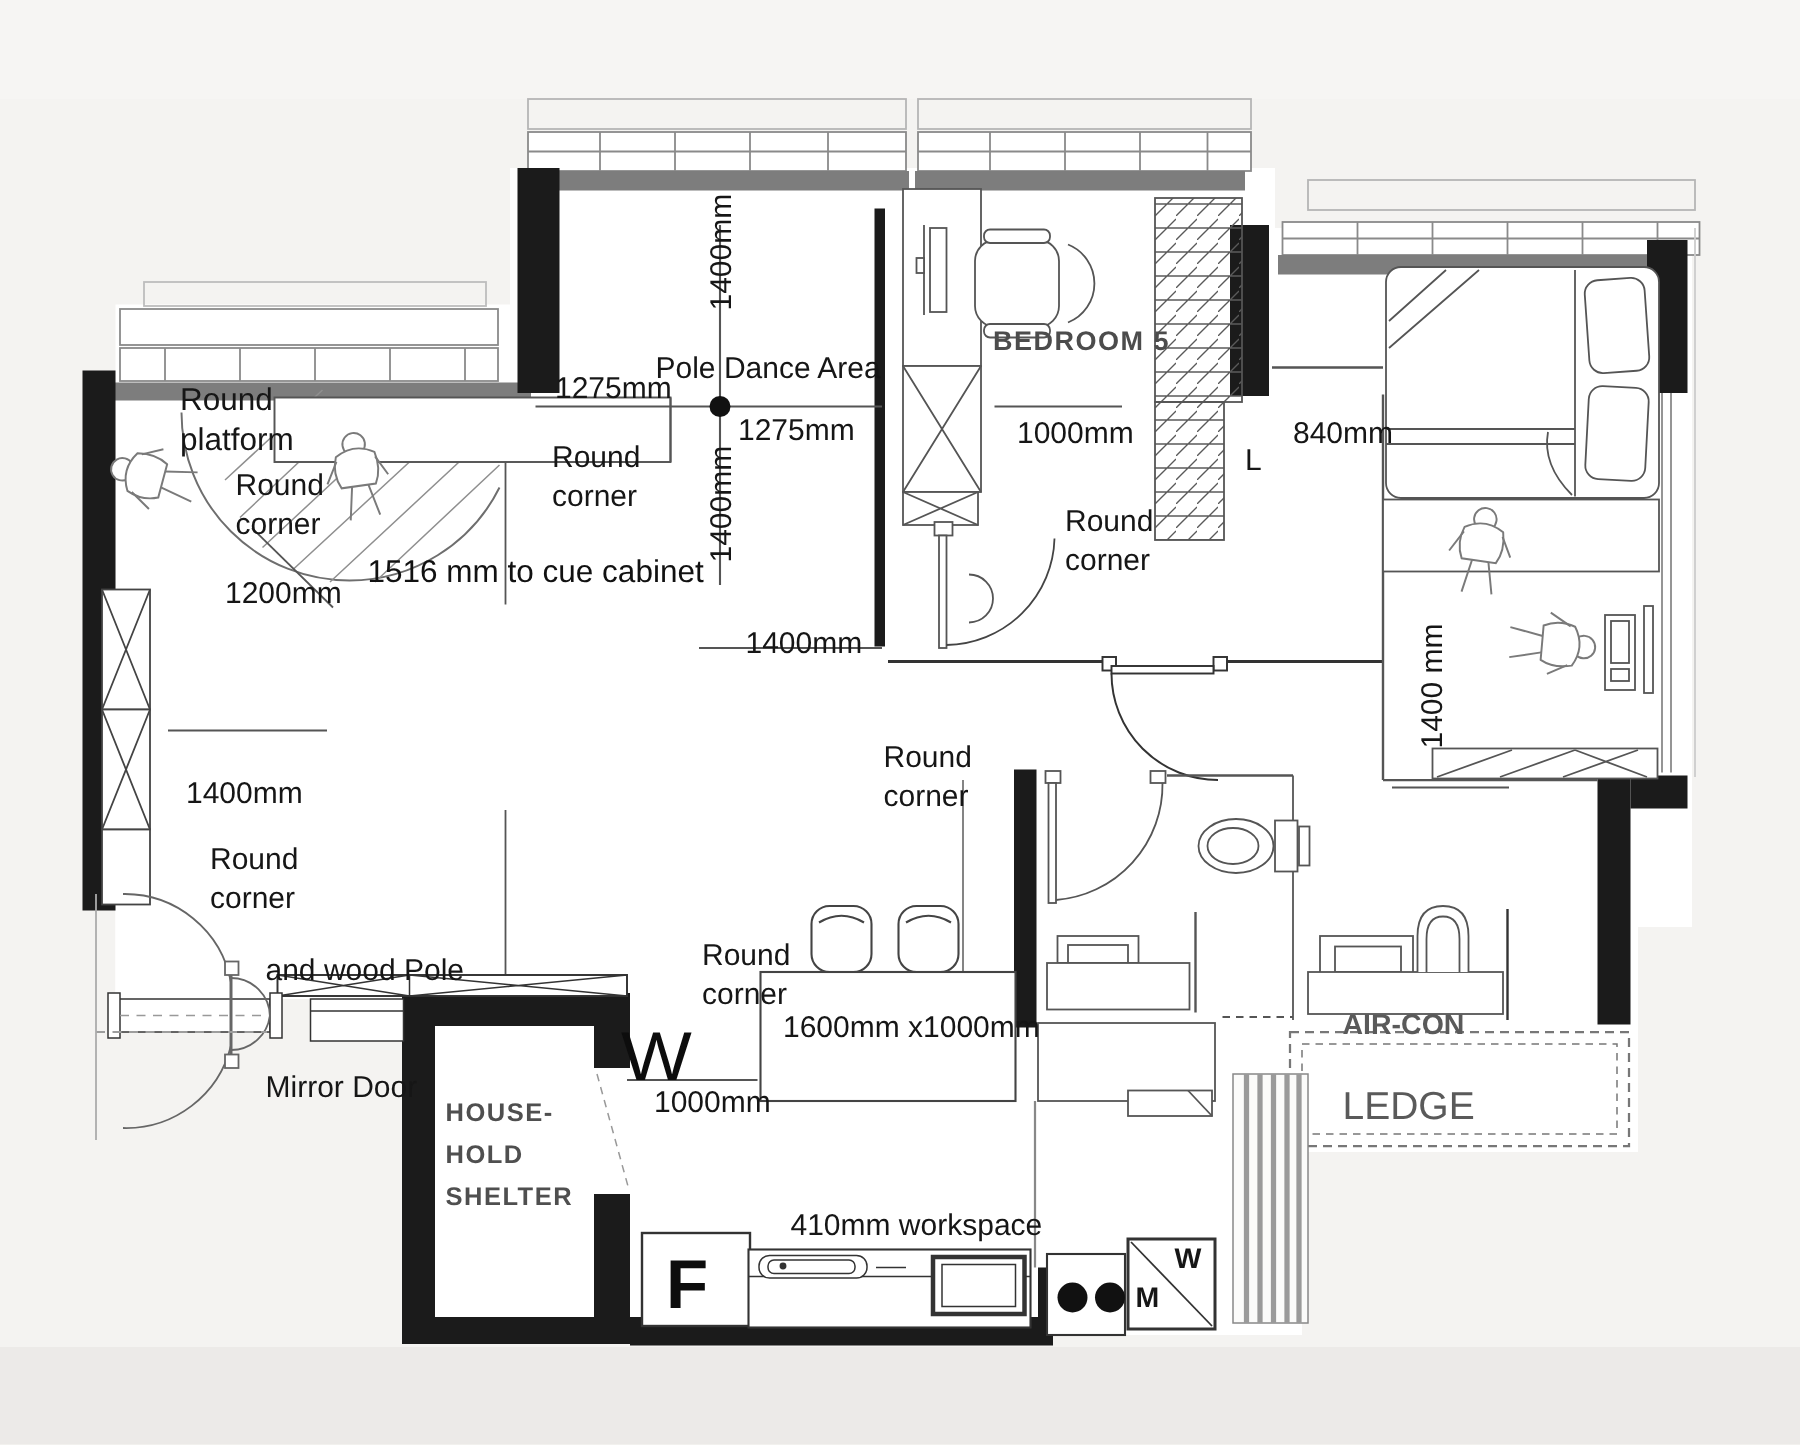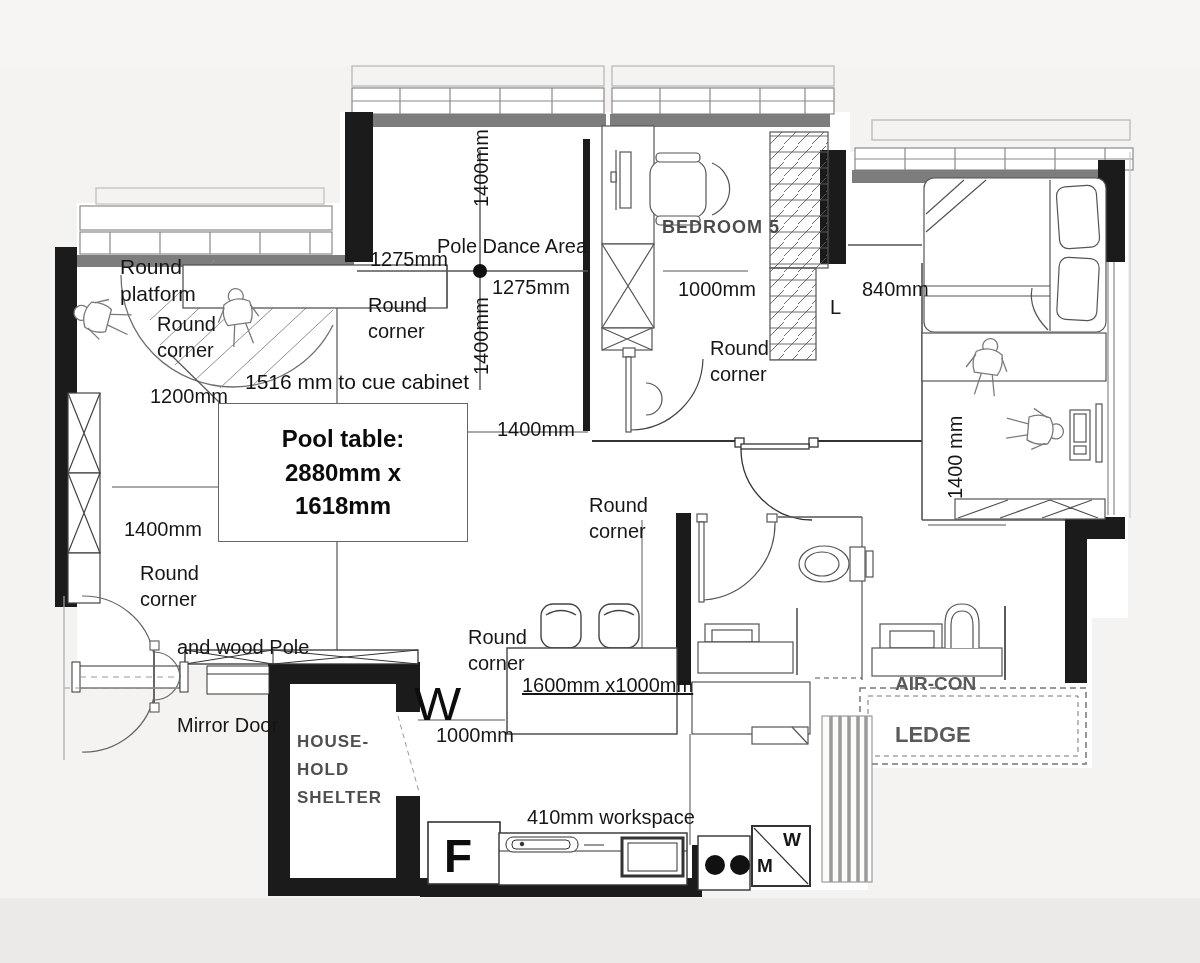--- a/index.html
+++ b/index.html
@@ -316,25 +316,20 @@
   <div class="lbl" style="left:370px;top:246px;">1275mm</div>
   <div class="lbl" style="left:437px;top:233px;">Pole Dance Area</div>
   <div class="lbl rot" style="left:468px;top:207px;">1400mm</div>
   <div class="lbl" style="left:492px;top:274px;">1275mm</div>
   <div class="lbl rot" style="left:468px;top:375px;">1400mm</div>
   <div class="lbl wrap" style="left:368px;top:292px;width:85px;">Round corner</div>
   <div class="lbl wrap" style="left:157px;top:311px;width:85px;">Round corner</div>
   <div class="lbl" style="left:150px;top:383px;">1200mm</div>
   <div class="lbl note" style="left:245px;top:368px;">1516 mm to cue cabinet</div>
 
-  <div class="pool-box">
-    <span>Pool table:</span>
-    <span>2880mm x</span>
-    <span>1618mm</span>
-  </div>
 
   <div class="lbl" style="left:497px;top:416px;">1400mm</div>
   <div class="lbl roomname" style="left:662px;top:216px;font-size:18px;">BEDROOM 5</div>
   <div class="lbl" style="left:678px;top:276px;">1000mm</div>
   <div class="lbl wrap" style="left:710px;top:335px;width:85px;">Round corner</div>
   <div class="lbl" style="left:862px;top:276px;">840mm</div>
   <div class="lbl rot" style="left:942px;top:499px;">1400 mm</div>
   <div class="lbl" style="left:830px;top:294px;">L</div>
 
   <div class="lbl wrap" style="left:589px;top:492px;width:85px;">Round corner</div>
@@ -343,23 +338,23 @@
   <div class="lbl" style="left:177px;top:634px;">and wood Pole</div>
   <div class="lbl" style="left:177px;top:712px;">Mirror Door</div>
 
   <div class="lbl stencil" style="left:297px;top:731px;">HOUSE-</div>
   <div class="lbl stencil" style="left:297px;top:759px;">HOLD</div>
   <div class="lbl stencil" style="left:297px;top:787px;">SHELTER</div>
 
   <div class="lbl big-letter" style="left:414px;top:672px;font-weight:400;font-size:50px;transform:scaleY(0.92);">W</div>
   <div class="lbl" style="left:436px;top:722px;">1000mm</div>
   <div class="lbl wrap" style="left:468px;top:624px;width:85px;">Round corner</div>
-  <div class="lbl" style="left:522px;top:672px;text-decoration:underline;">1600mm x1000mm</div>
+  <div class="lbl" style="left:522px;top:672px;">1600mm x1000mm</div>
   <div class="lbl" style="left:527px;top:804px;">410mm workspace</div>
 
   <div class="lbl big-letter" style="left:444px;top:827px;font-weight:bold;">F</div>
   <div class="lbl" style="left:783px;top:828px;font-weight:bold;font-size:19px;">W</div>
   <div class="lbl" style="left:757px;top:854px;font-weight:bold;font-size:19px;">M</div>
 
   <div class="lbl" style="left:895px;top:672px;font-weight:bold;font-size:19px;color:#5a5a5a;">AIR-CON</div>
-  <div class="lbl" style="left:895px;top:721px;font-weight:bold;font-size:22px;color:#5a5a5a;text-align:right;">LEDGE</div>
+  <div class="lbl" style="left:895px;top:721px;font-weight:normal;font-size:26px;color:#5a5a5a;text-align:right;">LEDGE</div>
 
 </div>
 
 </body></html>

